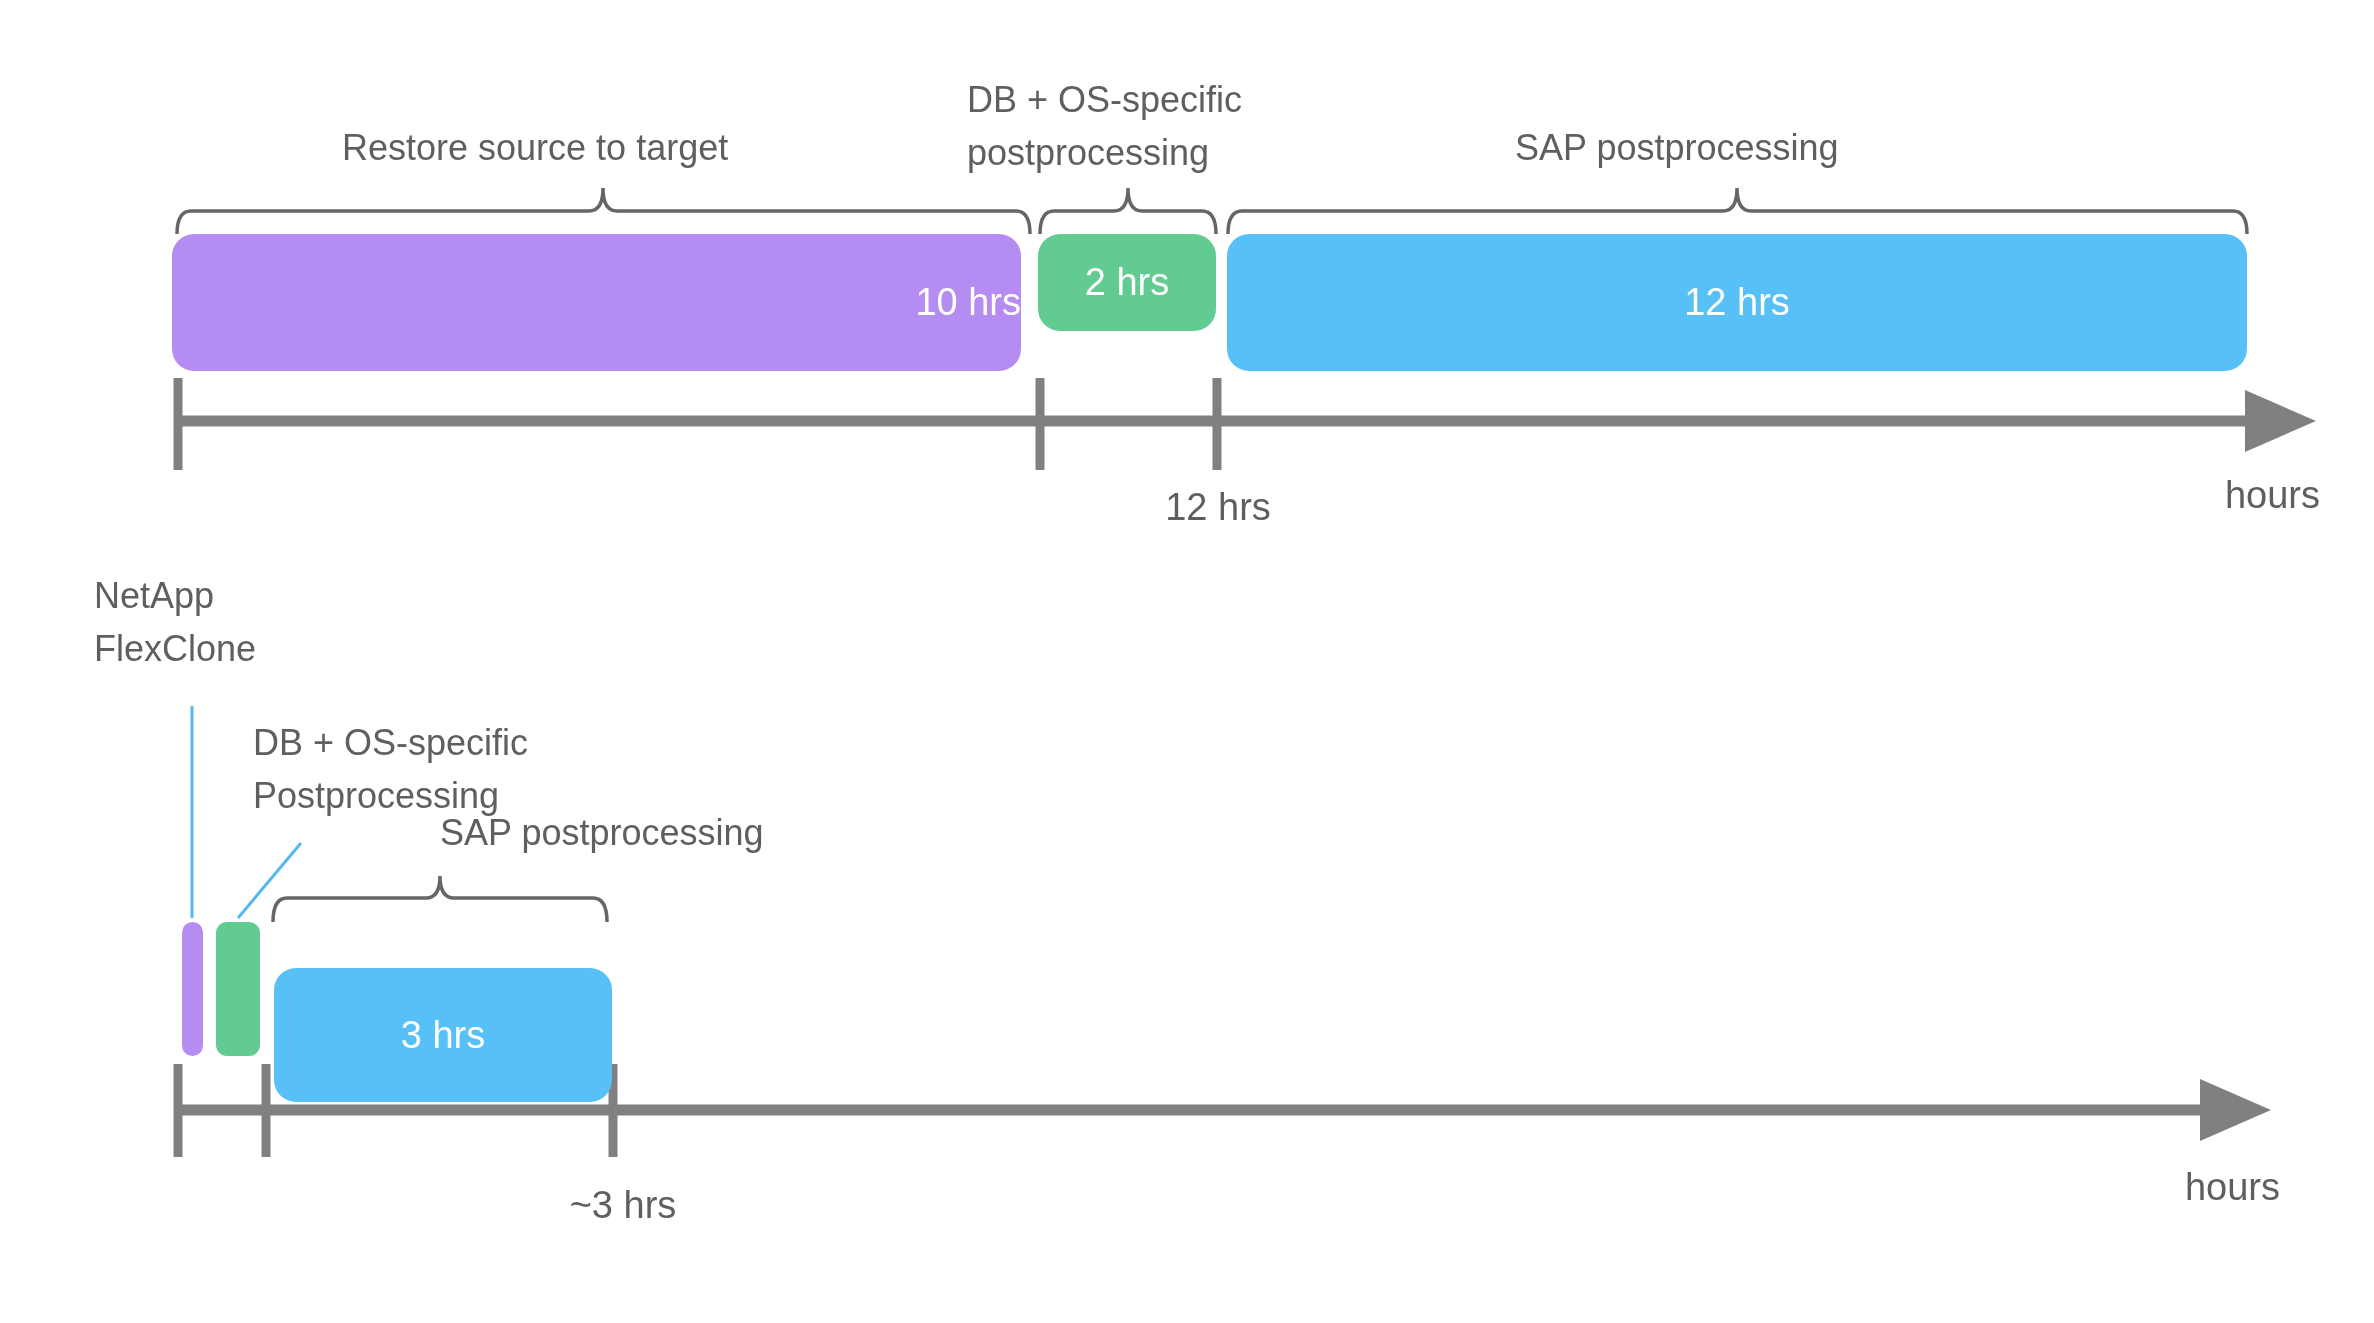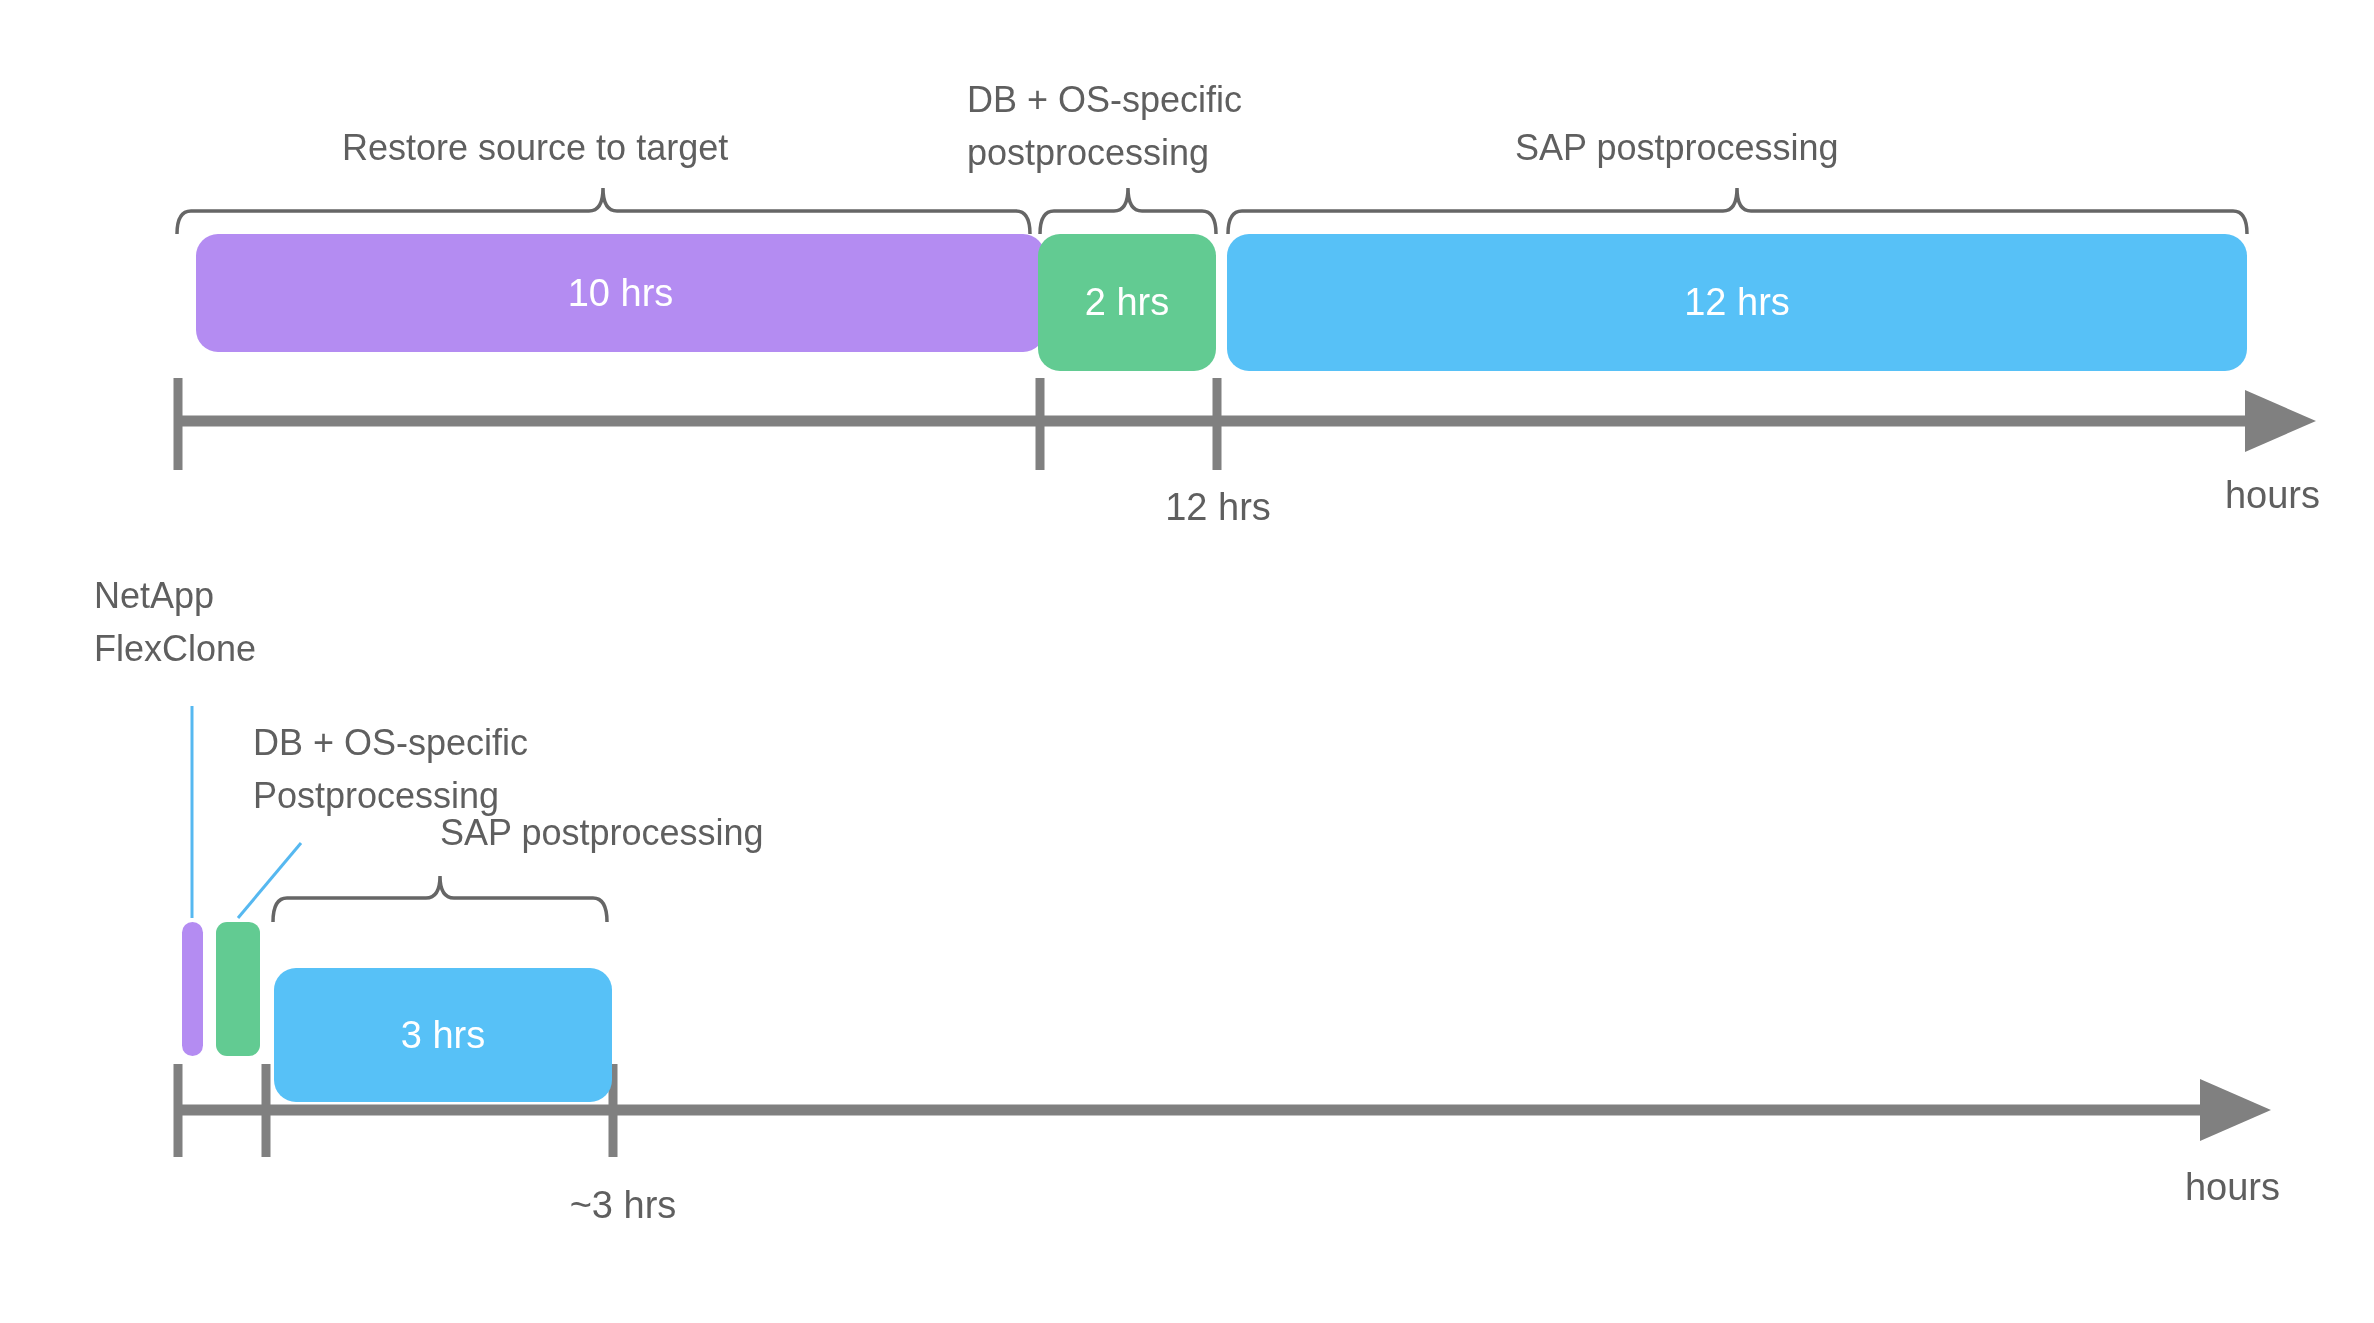--- a/index.html
+++ b/index.html
@@ -62,24 +62,24 @@
       <path d="M1228,234 Q1228,211 1242,211 L1723,211 Q1737,211 1737,188 Q1737,211 1751,211 L2233,211 Q2247,211 2247,234" fill="none" stroke="#666666" stroke-width="3.5"></path>
 
       <line x1="175" y1="421" x2="2255" y2="421" stroke="#808080" stroke-width="11"></line>
       <polygon points="2245,390 2316,421 2245,452" fill="#808080"></polygon>
 
       <line x1="178" y1="378" x2="178" y2="470" stroke="#808080" stroke-width="9"></line>
       <line x1="1040" y1="378" x2="1040" y2="470" stroke="#808080" stroke-width="9"></line>
       <line x1="1217" y1="378" x2="1217" y2="470" stroke="#808080" stroke-width="9"></line>
     </svg>
 
-    <div class="bar" style="left: 196px; top: 234px; width: 849px; height: 118px; background-color: rgb(180, 140, 242);">
+    <div class="bar" style="left: 172px; top: 234px; width: 849px; height: 137px; background-color: rgb(180, 140, 242); justify-content: flex-end;">
       <span>10 hrs</span>
     </div>
-    <div class="bar" style="left: 1038px; top: 234px; width: 178px; height: 137px; background-color: rgb(98, 203, 146);">
+    <div class="bar" style="left: 1038px; top: 234px; width: 178px; height: 97px; background-color: rgb(98, 203, 146);">
       <span>2 hrs</span>
     </div>
     <div class="bar" style="left: 1227px; top: 234px; width: 1020px; height: 137px; background-color: rgb(87, 193, 247);">
       <span>12 hrs</span>
     </div>
 
     <div class="axis-label" style="left:1108px;top:486px;">12 hrs</div>
     <div class="axis-label" style="left:2100px;top:474px;text-align:right;">hours</div>
   </div>
 

